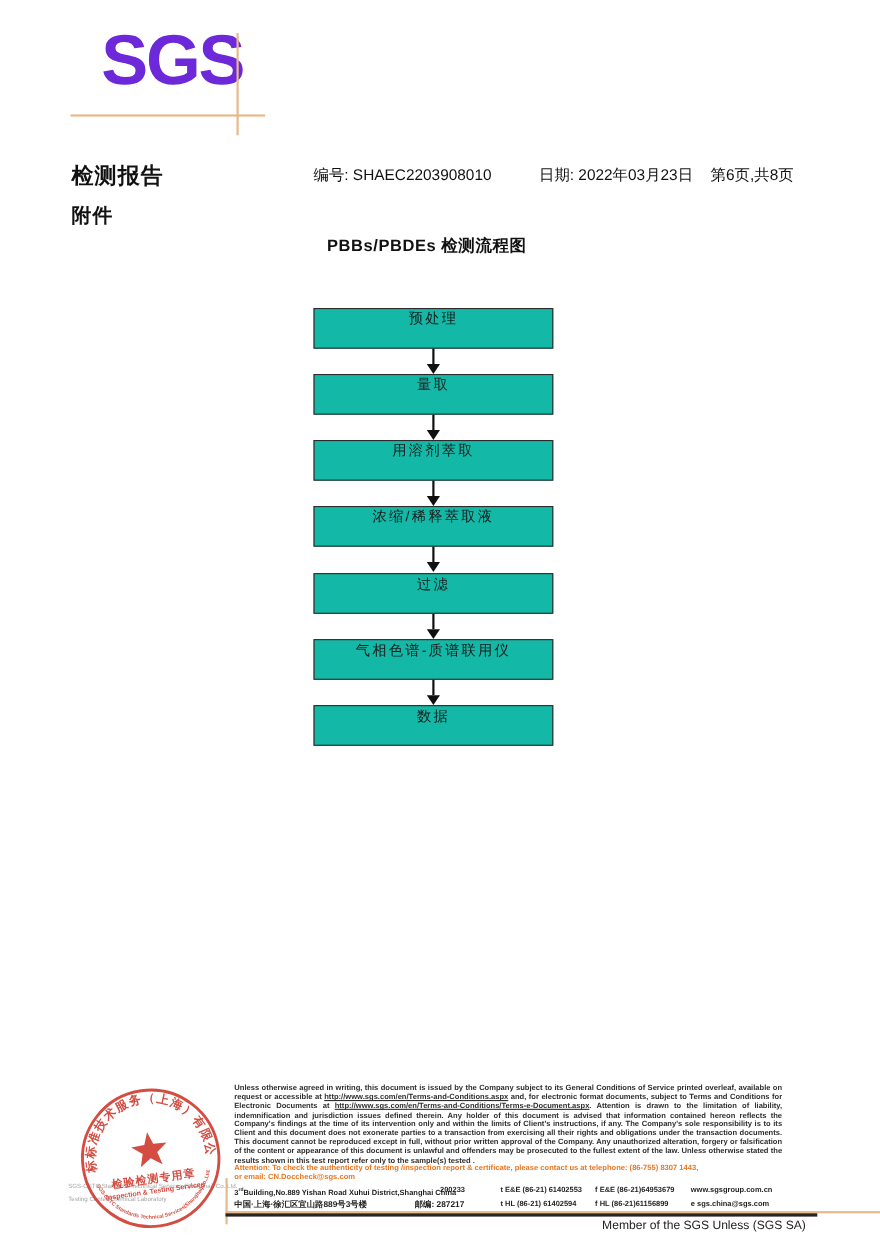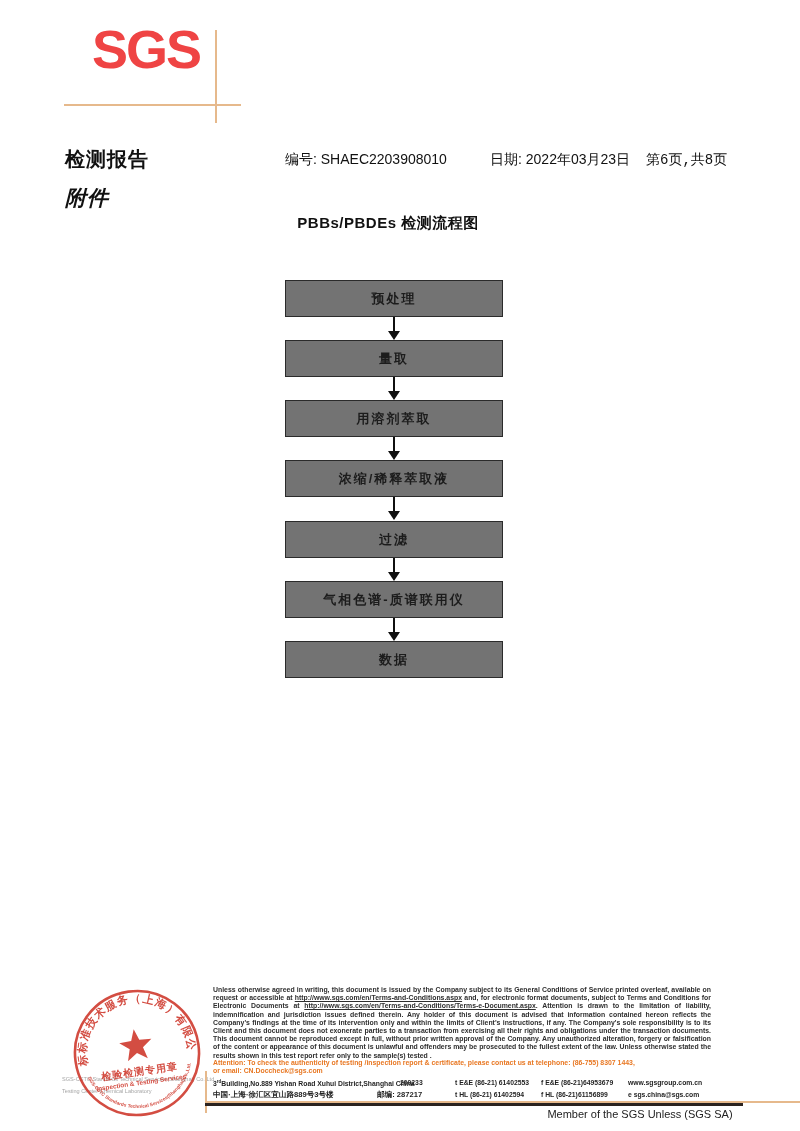--- a/index.html
+++ b/index.html
@@ -4,39 +4,39 @@
 <style>
   html,body{margin:0;padding:0;}
   body{
     width:800px;height:1131px;position:relative;background:#ffffff;
     font-family:"Liberation Sans", sans-serif;color:#111;overflow:hidden;
   }
   .abs{position:absolute;}
 
   
   .logo-text{
-    left:92px;top:22px;font-size:54px;font-weight:bold;color:#ef4444;
+    left:92px;top:22px;font-size:64px;font-weight:bold;color:#6d28d9;
     letter-spacing:-2px;line-height:1;font-family:"Liberation Sans",sans-serif;
   }
   .logo-hline{left:64px;top:104px;width:177px;height:2px;background:#e6b98c;}
   .logo-vline{left:215px;top:30px;width:2px;height:93px;background:#e6b98c;}
 
   
   .report-title{left:65px;top:146px;font-size:20px;font-weight:bold;letter-spacing:1px;}
   .report-no{left:285px;top:151px;font-size:14px;}
   .report-date{left:490px;top:151px;font-size:14px;text-align:right;}
-  .report-page{left:646px;top:151px;font-size:14px;font-family:Liberation Mono, monospace;}
-  .attachment{left:65px;top:184px;font-size:21px;font-weight:bold;letter-spacing:1px;font-style:italic;}
+  .report-page{left:646px;top:151px;font-size:14px;}
+  .attachment{left:65px;top:184px;font-size:18px;font-weight:bold;letter-spacing:1px;}
 
   
   .flow-title{left:0;top:214px;width:776px;text-align:center;font-size:15px;font-weight:bold;letter-spacing:.5px;}
   .flow-box{
-    left:285px;width:216px;height:35px;border:1.3px solid #2b2b2b;background:#737373;
-    display:flex;align-items:center;justify-content:center;
-    font-size:13px;letter-spacing:2px;color:#1c1c1c;font-weight:bold;
+    left:285px;width:216px;height:35px;border:1.3px solid #2b2b2b;background:#14b8a6;
+    display:flex;align-items:flex-start;justify-content:center;
+    font-size:13px;letter-spacing:2px;color:#1c1c1c;
   }
   .flow-arrow{left:387.5px;width:13px;height:23px;}
   .flow-arrow::before{content:"";position:absolute;left:5.2px;top:0;width:2.6px;height:13.5px;background:#101010;}
   .flow-arrow::after{content:"";position:absolute;left:0;top:13.5px;width:0;height:0;
     border-left:6.5px solid transparent;border-right:6.5px solid transparent;border-top:9px solid #101010;}
 
   
   .disclaimer{
     left:213px;top:986px;width:498px;font-size:6.9px;line-height:1.19;
     text-align:justify;font-weight:600;color:#2e2e2e;

